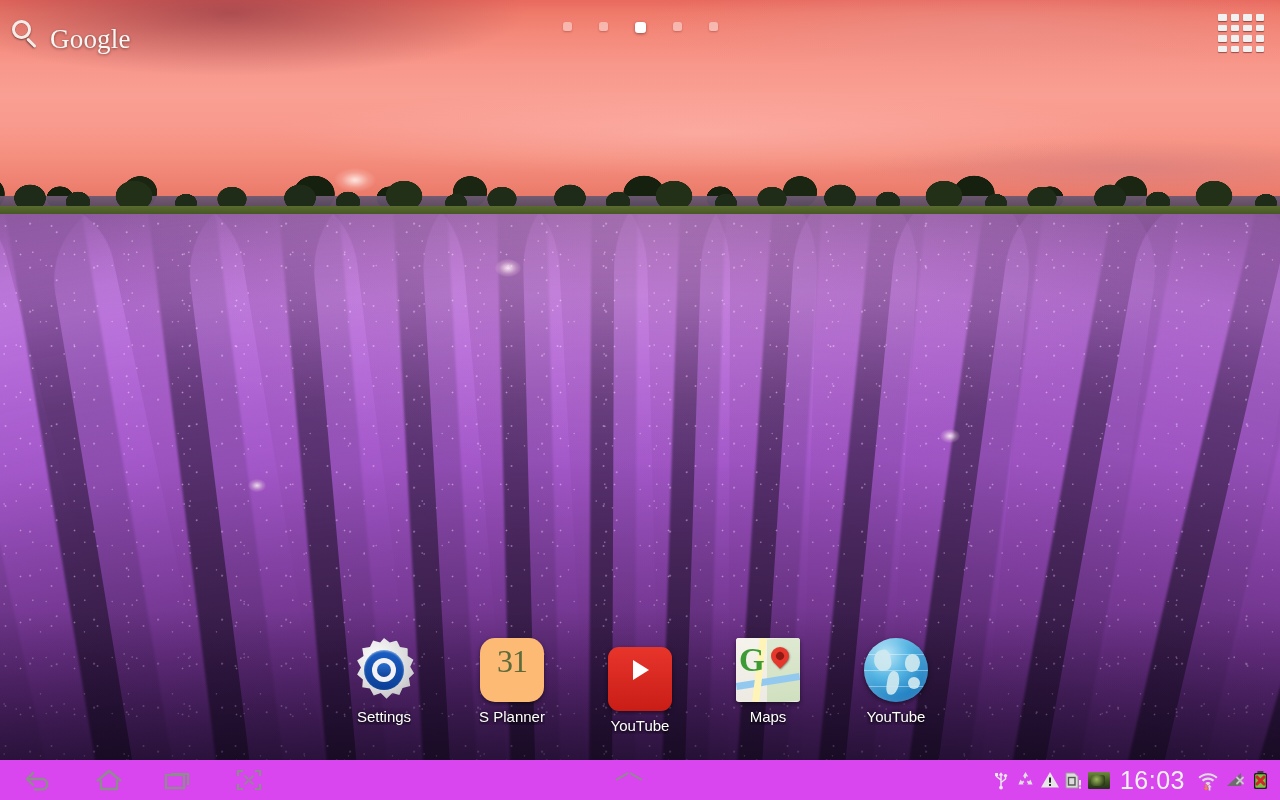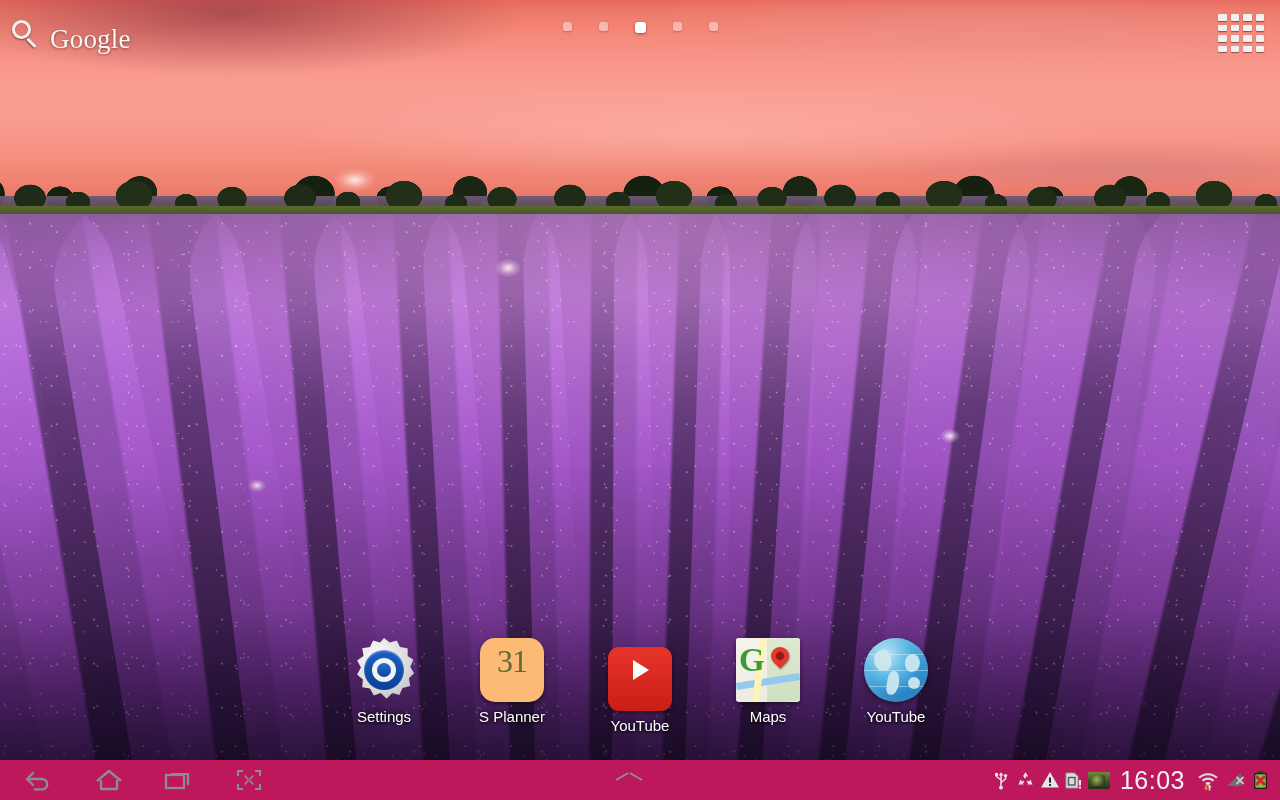--- a/index.html
+++ b/index.html
@@ -230,21 +230,21 @@
   .ic-play .handle { position:absolute; left:18px; top:4px; width:28px; height:20px;
     border:3px solid #b9b9b9; border-bottom:none; border-radius:14px 14px 0 0; }
   .ic-play .t1 { position:absolute; left:19px; top:22px;
     border-left:22px solid #1ca0e3; border-top:14px solid transparent; border-bottom:14px solid transparent; }
   .ic-play .t3 { position:absolute; left:30px; top:22px; width:13px; height:14px;
     background:#f5c518; clip-path:polygon(0 0, 100% 50%, 0 100%); }
   .ic-play .t4 { position:absolute; left:30px; top:36px; width:13px; height:14px;
     background:#e8483d; clip-path:polygon(0 100%, 100% 50%, 0 0); }
 
   
-  .navbar { position:absolute; left:0; right:0; bottom:0; height:40px; background:#be185d;
+  .navbar { position:absolute; left:0; right:0; bottom:0; height:40px; background:#d946ef;
     display:flex; align-items:center; }
   .nav-left { display:flex; align-items:center; gap:36px; padding-left:22px; }
   .nav-btn { width:34px; height:30px; display:flex; align-items:center; justify-content:center; cursor:pointer; }
   .nav-center { flex:1; display:flex; justify-content:center; }
   .chev { width:26px; height:14px; position:relative; cursor:pointer; }
   .chev::before, .chev::after { content:""; position:absolute; top:6px; width:14px; height:2px; background:#8d8d8d; }
   .chev::before { left:0; transform:rotate(-30deg); transform-origin:left center; }
   .chev::after { right:0; transform:rotate(30deg); transform-origin:right center; }
 
   .status { display:flex; align-items:center; gap:6px; padding-right:10px; }

